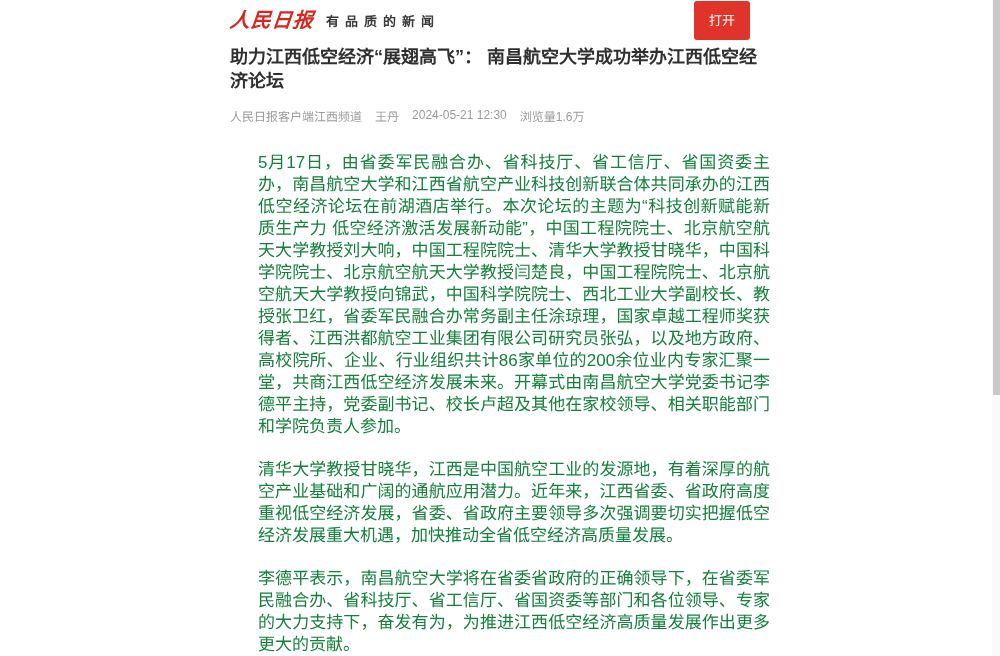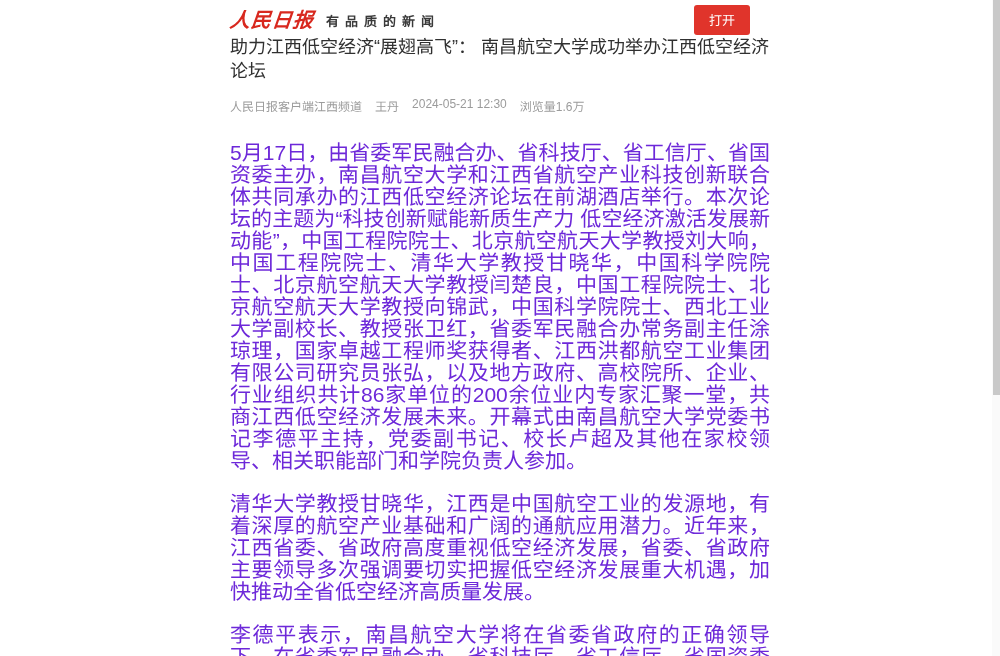--- a/index.html
+++ b/index.html
@@ -31,46 +31,47 @@
     margin-left: 12px;
     font-size: 13px; color: #3a3a3a;
     letter-spacing: 6px; font-weight: bold;
     white-space: nowrap;
     font-family: Liberation Serif, serif;
   }
   .open-btn {
     background: #e0342b; color: #fff;
     border: none; border-radius: 3px;
     font-size: 13px; line-height: 1;
-    padding: 4px 15px; height: 30px;
+    padding: 4px 15px; height: 39px;
     margin-right: 20px;
     cursor: pointer; white-space: nowrap;
   }
 
   
   .title {
-    margin-top: 3px;
-    font-size: 18px; font-weight: normal;
+    margin-top: 13px;
+    font-size: 18px; font-weight: bold;
     color: #303030; line-height: 1.35;
   }
   .meta {
     margin-top: 13px;
     font-size: 12px; color: #9b9b9b;
-    display: flex; align-items: flex-start;
+    display: flex; align-items: center;
   }
   .meta span { margin-right: 13px; white-space: nowrap; }
 
   
   .article-body { margin-top: 28px; }
   .article-body p {
-    font-size: 21px; color: #6d28d9;
+    font-size: 17px; color: #15803d;
     line-height: 22px;
     text-align: justify;
     margin-bottom: 21px;
     word-break: break-all;
+    margin-left: 28px;
   }
 
   
   .scrollbar-track {
     position: absolute; top: 0; right: 0;
     width: 8px; height: 656px;
     background: #fafafa;
   }
   .scrollbar-thumb {
     position: absolute; top: 0; right: 0;

